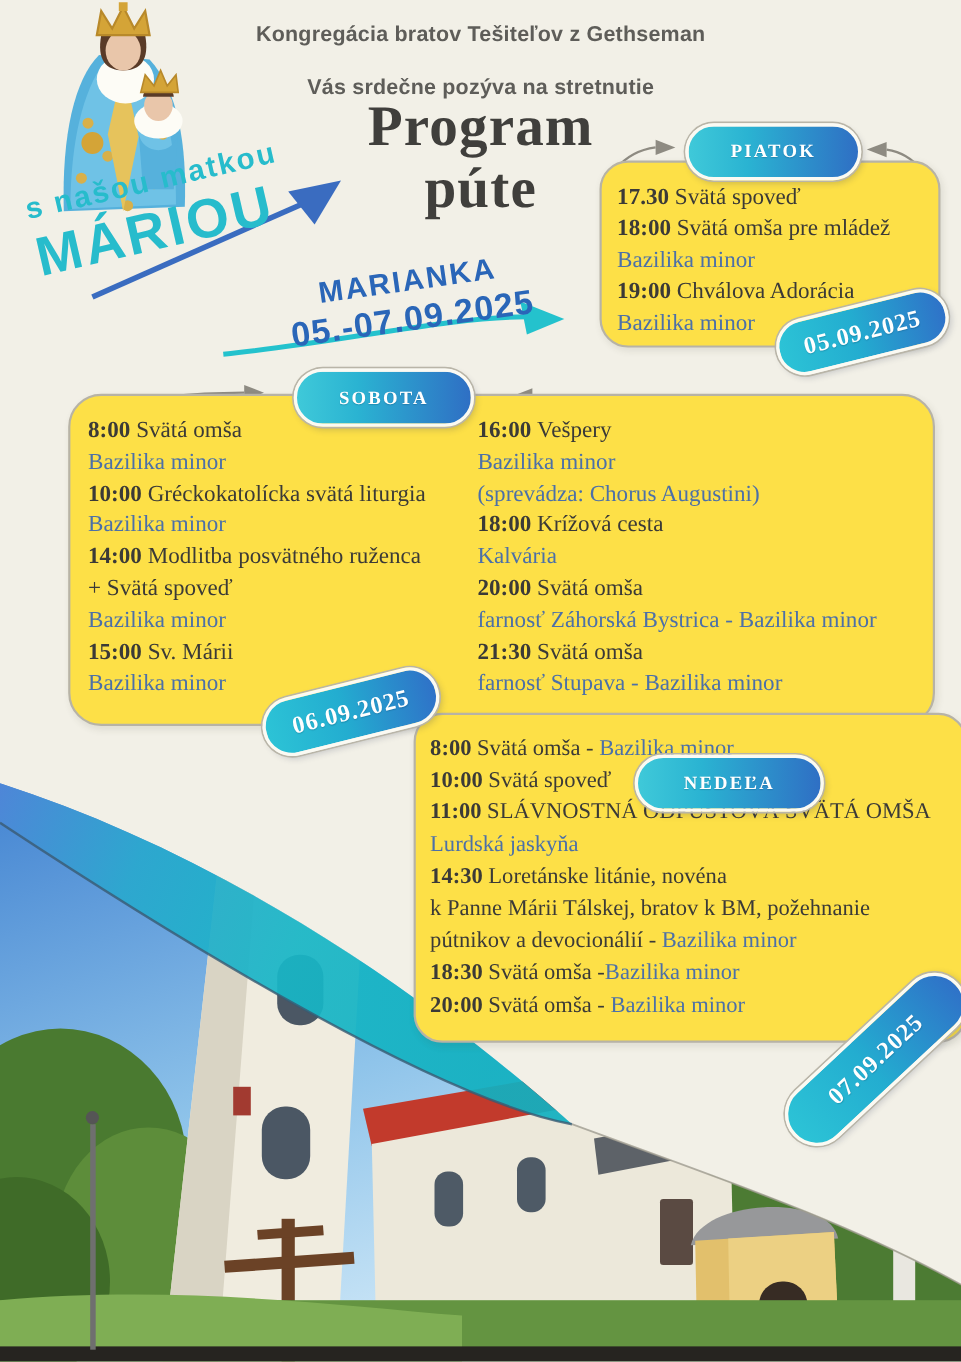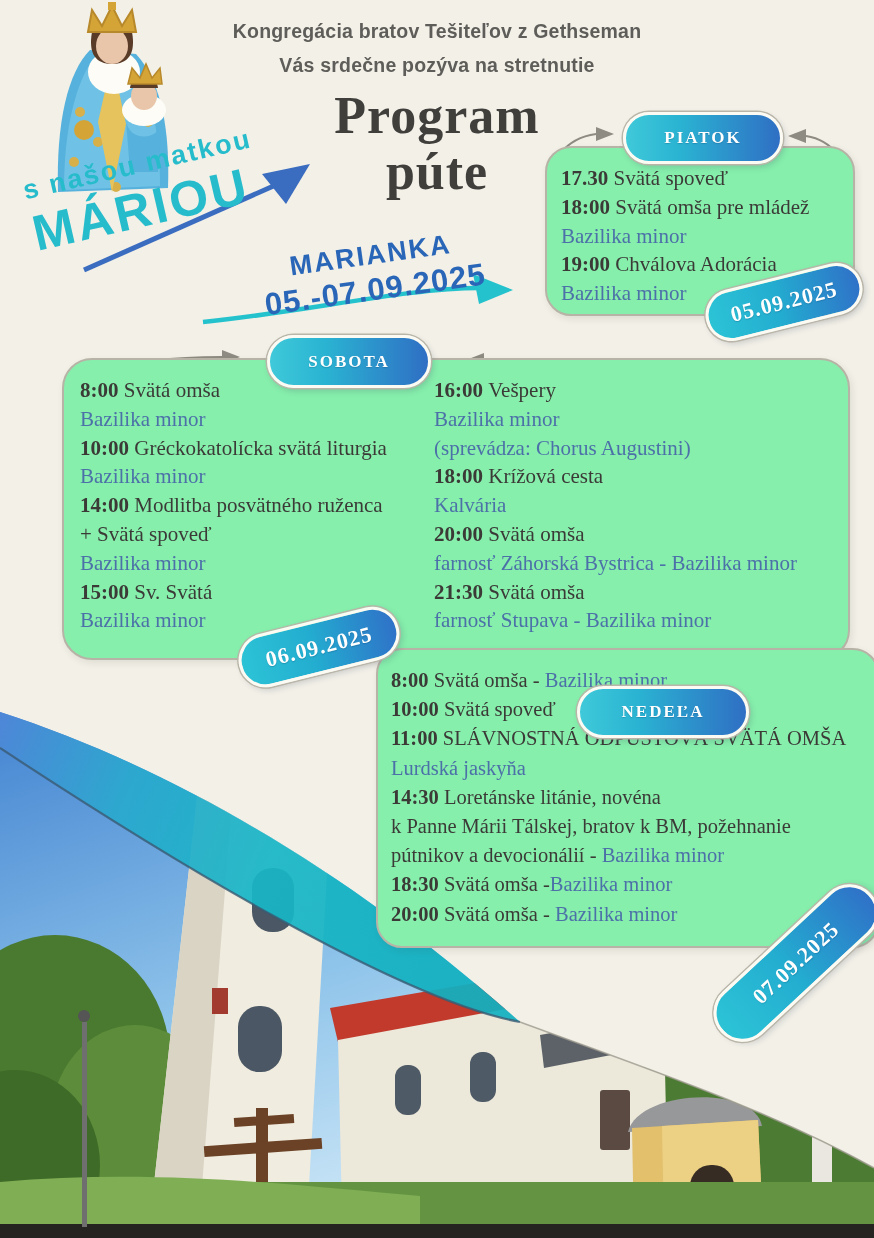--- a/index.html
+++ b/index.html
@@ -5,41 +5,41 @@
   html,body{margin:0;padding:0;}
   body{width:874px;height:1238px;position:relative;overflow:hidden;background:#f2f0e7;
        font-family:"Liberation Serif","DejaVu Serif",serif;}
   .abs{position:absolute;}
   svg{display:block;}
 
   
   #header-text{left:187px;top:20px;width:500px;text-align:center;
     font-family:"Liberation Sans","DejaVu Sans",sans-serif;font-weight:bold;
     color:#5e5d59;font-size:19.5px;letter-spacing:.2px;}
-  #header-text .hl2{margin-top:11px;}
+  #header-text .hl2{margin-top:25px;}
 
   
   #title{left:287px;top:88px;width:300px;text-align:center;font-weight:bold;
     font-size:52px;line-height:1.08;color:#403f3c;letter-spacing:1px;}
 
   
   #motto{left:20px;top:176px;transform:rotate(-13deg);transform-origin:0 0;
     font-family:"Liberation Sans","DejaVu Sans",sans-serif;font-weight:bold;color:#27bccc;}
   #motto .m1{font-size:27px;letter-spacing:2px;}
   #motto .m2{font-size:50px;letter-spacing:3px;margin-top:0px;}
 
   
   #marianka{left:208px;top:240px;width:330px;text-align:center;transform:rotate(-8deg);
     font-family:"Liberation Sans","DejaVu Sans",sans-serif;font-weight:bold;color:#2a66b8;}
   #marianka .p1{font-size:27px;letter-spacing:2px;}
   #marianka .p2{font-size:31px;letter-spacing:1px;margin-top:1px;}
 
   
   .day-box{position:absolute;border:2px solid #b7b3a6;border-radius:30px;
-    background:#86efac;box-shadow:2px 3px 7px rgba(60,55,40,.10);}
+    background:#fde047;box-shadow:2px 3px 7px rgba(60,55,40,.10);}
   .day-lines{position:absolute;white-space:nowrap;font-size:21px;line-height:28.8px;color:#3b3a37;}
   .seg-time{font-weight:bold;color:#3b3a37;}
   .seg-txt{color:#3b3a37;}
   .seg-loc{color:#4c70a8;}
 
   
   .day-badge{position:absolute;display:flex;align-items:center;justify-content:center;
     border-radius:999px;color:#fff;font-weight:bold;font-size:17px;letter-spacing:2px;
     background:linear-gradient(90deg,#3fc9d9 0%,#2ab3d2 35%,#2f6fc4 100%);
     border:3px solid #fbfaf3;box-shadow:0 0 0 1.5px #b9b5a8,2px 3px 6px rgba(50,60,90,.22);
@@ -216,21 +216,21 @@
 
 <section class="day-box z2" style="left:62px;top:358px;width:784px;height:298px;">
   <div class="day-lines" style="left:16px;top:16px;">
       <div class="line"><span class="seg-time">8:00 </span><span class="seg-txt">Svätá omša</span></div>
       <div class="line"><span class="seg-loc">Bazilika minor</span></div>
       <div class="line"><span class="seg-time">10:00 </span><span class="seg-txt">Gréckokatolícka svätá liturgia</span></div>
       <div class="line"><span class="seg-loc">Bazilika minor</span></div>
       <div class="line"><span class="seg-time">14:00 </span><span class="seg-txt">Modlitba posvätného ruženca</span></div>
       <div class="line"><span class="seg-txt">+ Svätá spoveď</span></div>
       <div class="line"><span class="seg-loc">Bazilika minor</span></div>
-      <div class="line"><span class="seg-time">15:00 </span><span class="seg-txt">Sv. Svätá</span></div>
+      <div class="line"><span class="seg-time">15:00 </span><span class="seg-txt">Sv. Márii</span></div>
       <div class="line"><span class="seg-loc">Bazilika minor</span></div>
     </div>
   <div class="day-lines" style="left:370px;top:16px;">
       <div class="line"><span class="seg-time">16:00 </span><span class="seg-txt">Vešpery</span></div>
       <div class="line"><span class="seg-loc">Bazilika minor</span></div>
       <div class="line"><span class="seg-loc">(sprevádza: Chorus Augustini)</span></div>
       <div class="line"><span class="seg-time">18:00 </span><span class="seg-txt">Krížová cesta</span></div>
       <div class="line"><span class="seg-loc">Kalvária</span></div>
       <div class="line"><span class="seg-time">20:00 </span><span class="seg-txt">Svätá omša</span></div>
       <div class="line"><span class="seg-loc">farnosť Záhorská Bystrica - Bazilika minor</span></div>

